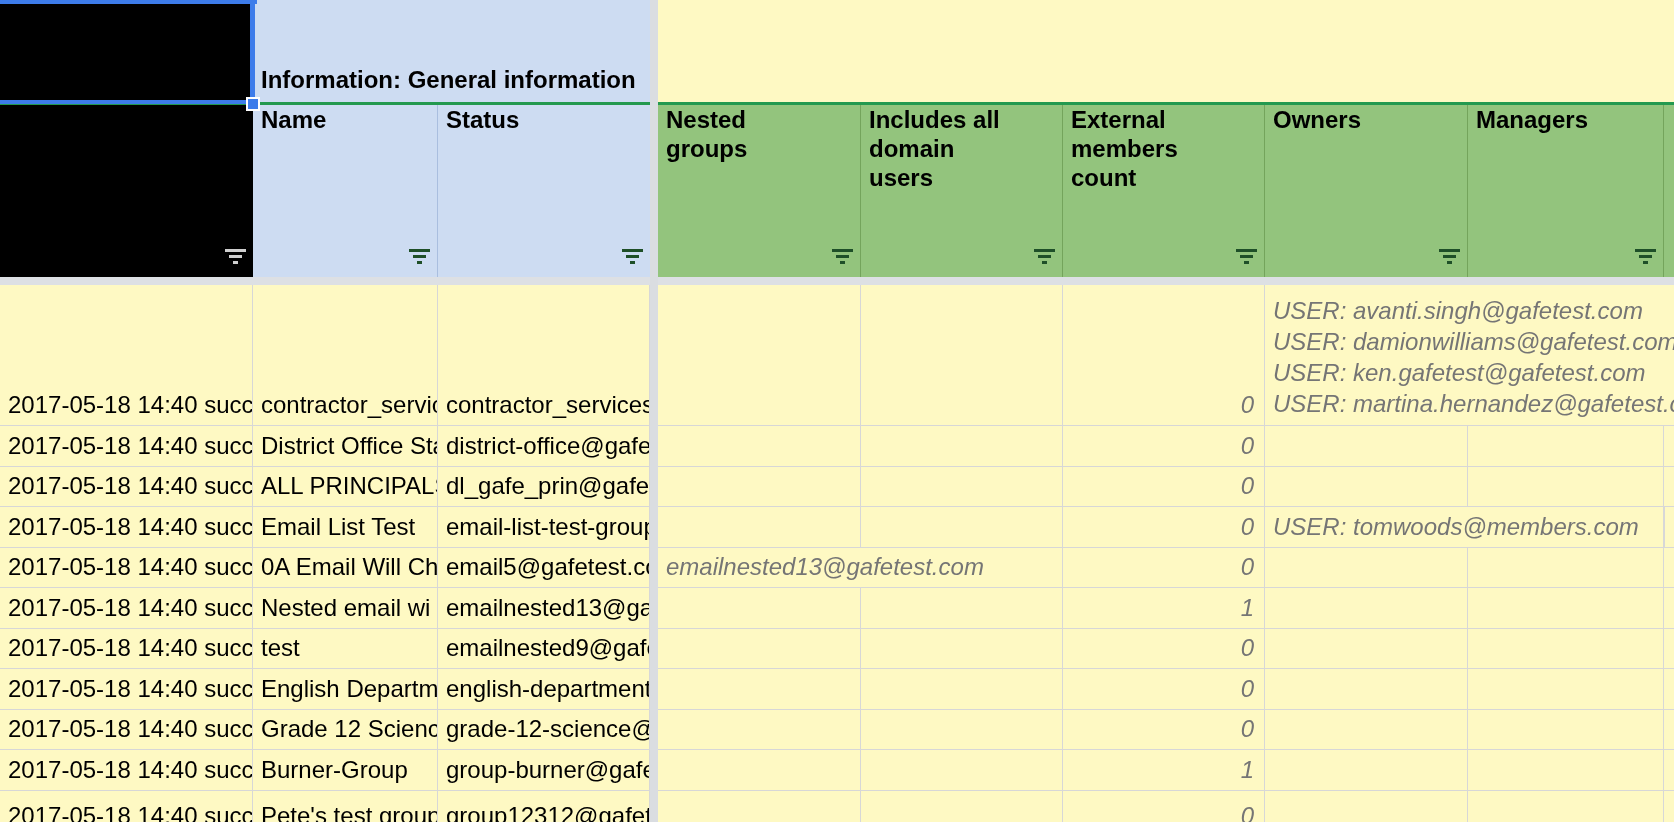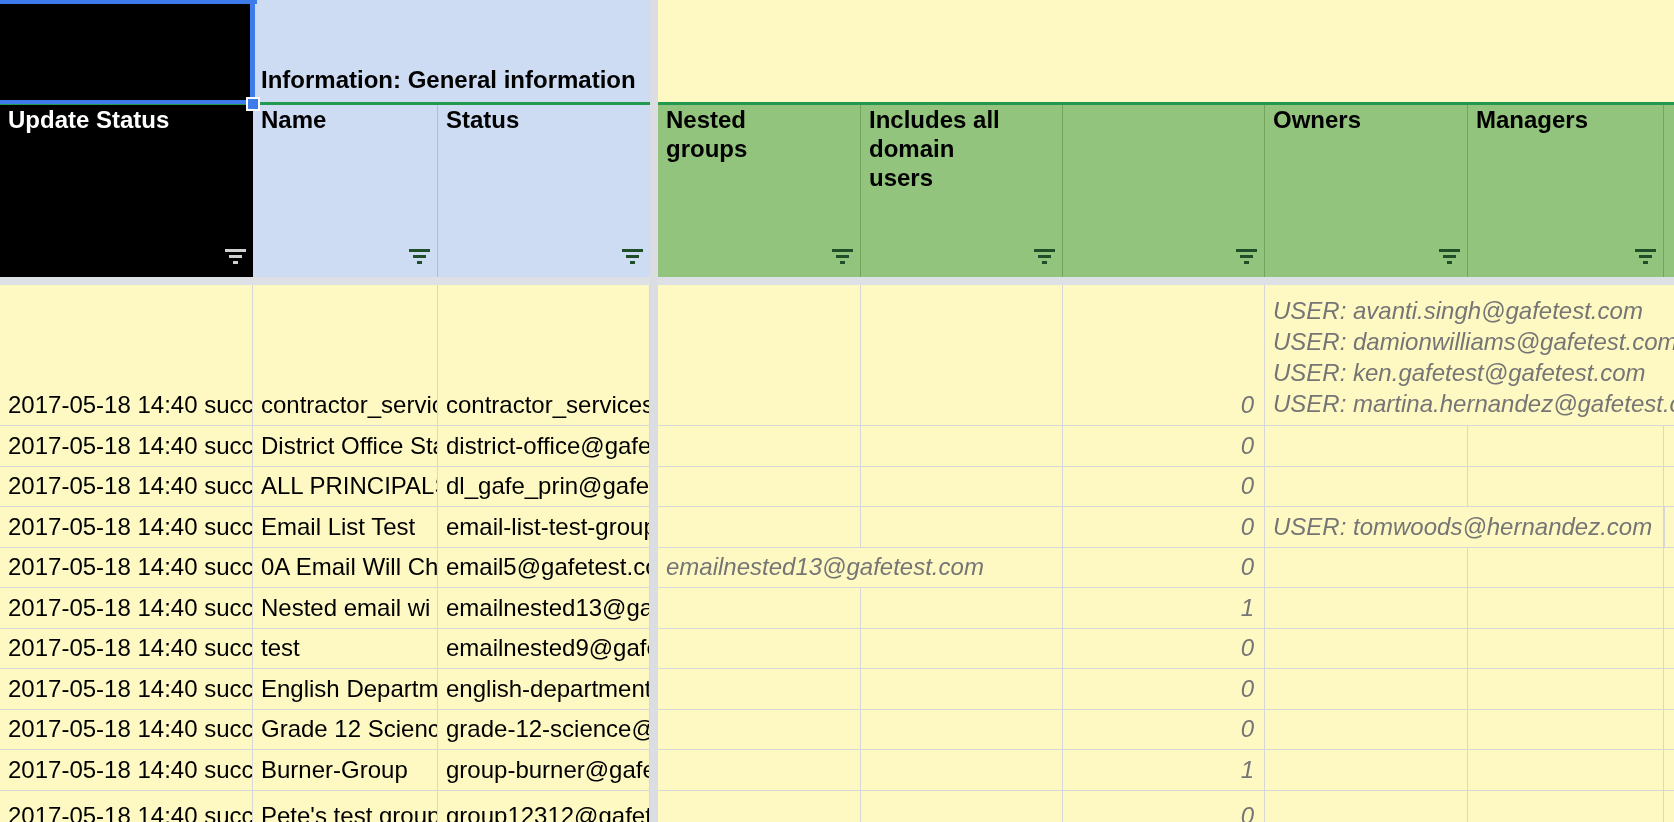--- a/index.html
+++ b/index.html
@@ -78,21 +78,20 @@
 
   <div id="band1">
     <div id="b1-black" class="b1cell"></div>
     <div id="b1-blue" class="b1cell">Information: General information</div>
     <div id="b1-gap"></div>
   </div>
   <div id="greenline"></div>
 
   <div id="band2">
     <div class="hc black" style="width:253px">
-      <div class="hlabel">Update Status</div>
       <span class="ficon">
           <i class="f1"></i>
           <i class="f2"></i>
           <i class="f3"></i>
         </span>
     </div>
     <div class="hc blue" style="width:185px">
       <div class="hlabel">Name</div>
       <span class="ficon">
           <i class="f1"></i>
@@ -122,20 +121,23 @@
       <div class="hlabel">Includes all
 domain
 users</div>
       <span class="ficon">
           <i class="f1"></i>
           <i class="f2"></i>
           <i class="f3"></i>
         </span>
     </div>
     <div class="hc green" style="width:202px">
+      <div class="hlabel">External
+members
+count</div>
       <span class="ficon">
           <i class="f1"></i>
           <i class="f2"></i>
           <i class="f3"></i>
         </span>
     </div>
     <div class="hc green" style="width:203px">
       <div class="hlabel">Owners</div>
       <span class="ficon">
           <i class="f1"></i>
@@ -203,21 +205,21 @@
     </div>
 
     <div class="row">
       <div class="c col-a">2017-05-18 14:40 success</div>
       <div class="c col-b">Email List Test</div>
       <div class="c col-c">email-list-test-group</div>
       <div class="c col-gap"></div>
       <div class="c col-d gray"></div>
       <div class="c col-e gray"></div>
       <div class="c col-f gray">0</div>
-      <div class="c span-gh gray">USER: tomwoods@hernandez.com</div>
+      <div class="c span-gh gray">USER: tomwoods@members.com</div>
       <div class="c col-s" style="border-left:1px solid var(--grid)"></div>
     </div>
 
     <div class="row">
       <div class="c col-a">2017-05-18 14:40 success</div>
       <div class="c col-b">0A Email Will Ch</div>
       <div class="c col-c">email5@gafetest.co</div>
       <div class="c col-gap"></div>
       <div class="c span-de gray">emailnested13@gafetest.com</div>
       <div class="c col-f gray">0</div>

